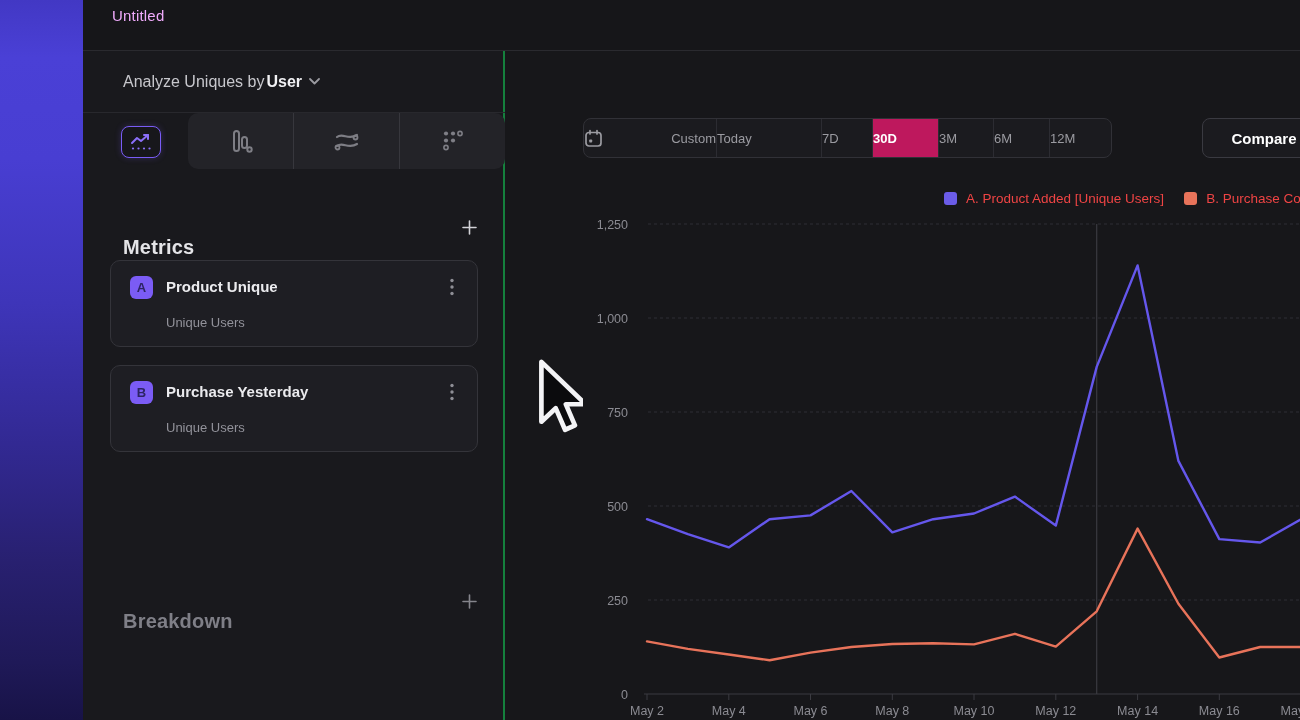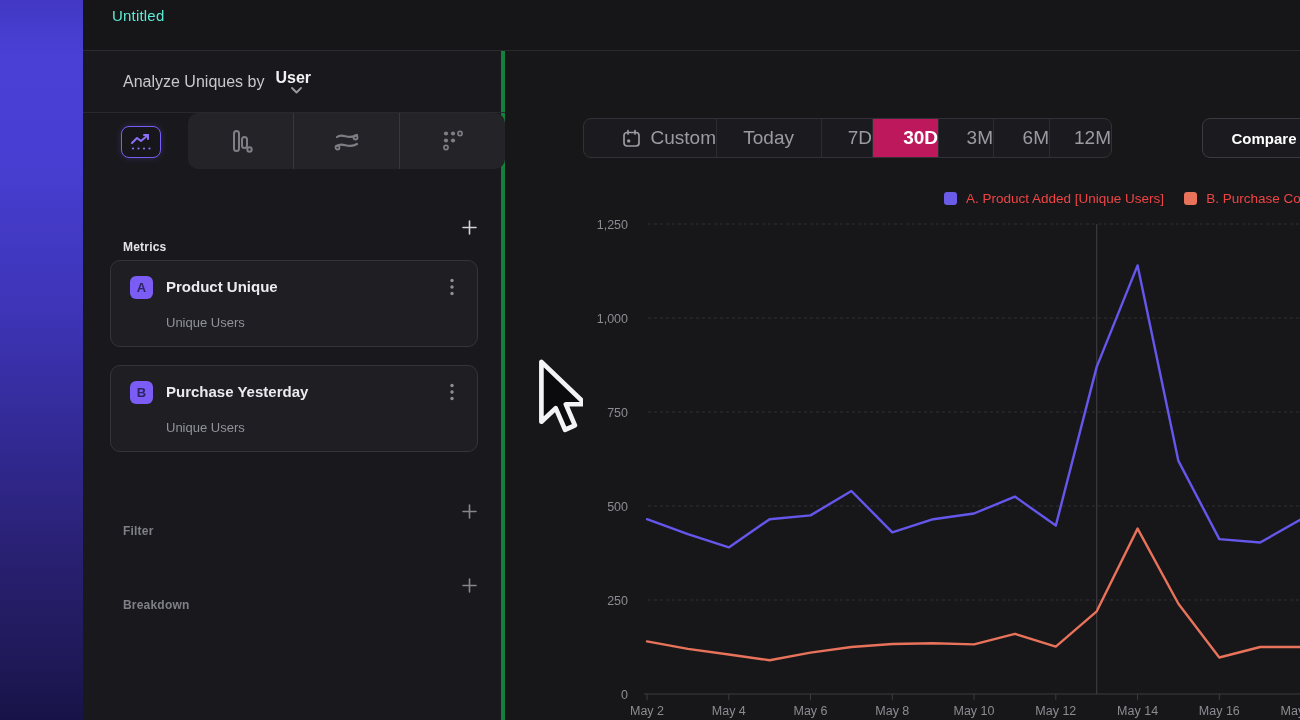--- a/index.html
+++ b/index.html
@@ -6,58 +6,58 @@
   html,body { width:1300px; height:720px; overflow:hidden; background:#17171a;
     font-family:"Liberation Sans", sans-serif; -webkit-font-smoothing:antialiased; }
   .abs { position:absolute; }
 
   
   #grad-strip { left:0; top:0; width:83px; height:720px;
     background:linear-gradient(180deg,#4238c4 0%,#4a40d6 8%,#483ed2 22%,#3e35b9 42%,#332a96 60%,#282070 78%,#1f1958 92%,#181347 100%); }
 
   
   #topbar { left:83px; top:0; width:1217px; height:51px; background:#161619; border-bottom:1px solid #2a2a2f; }
-  #topbar .title { position:absolute; left:29px; top:7px; font-size:15px; color:#5eead4; letter-spacing:.2px; }
-
-  
-  #sidebar { left:83px; top:51px; width:422px; height:669px; background:#19191d; border-right:4px solid #15803d; }
+  #topbar .title { position:absolute; left:29px; top:7px; font-size:15px; color:#f0abfc; letter-spacing:.2px; }
+
+  
+  #sidebar { left:83px; top:51px; width:422px; height:669px; background:#19191d; border-right:2px solid #15803d; }
   #analyze-row { position:absolute; left:0; top:0; width:422px; height:62px; border-bottom:1px solid #28282d;
     display:flex; align-items:center; padding-left:40px; font-size:16px; color:#c7c7cc; }
-  #analyze-row .val { color:#f1f1f4; font-weight:700; margin-left:11px; display:inline-flex; align-items:center; cursor:pointer;flex-direction:column; }
+  #analyze-row .val { color:#f1f1f4; font-weight:700; margin-left:2px; display:inline-flex; align-items:center; cursor:pointer; }
   #analyze-row .val svg { margin-left:7px; }
 
   #tabs-row { position:absolute; left:0; top:62px; width:422px; height:56px; }
   #tab-selected { position:absolute; left:38px; top:13px; width:40px; height:32px; border:1.5px solid #7a5cf6;
     border-radius:8px; display:flex; align-items:center; justify-content:center; background:#17171b; box-shadow:0 0 6px rgba(122,92,246,.25); }
   #tab-group { position:absolute; left:105px; top:0; width:317px; height:56px; background:#232328; border-radius:10px;
     display:flex; }
   #tab-group .tab-cell { flex:1; display:flex; align-items:center; justify-content:center; }
   #tab-group .tab-cell + .tab-cell { border-left:1px solid #37373d; }
 
   .side-section { position:absolute; left:0; width:422px; }
   .sec-head { display:flex; align-items:center; justify-content:space-between; padding:0 27px 0 40px; }
-  .sec-head .lbl { font-size:12px; font-weight:700; color:#e4e4e7; letter-spacing:.2px;margin-top:40px; }
+  .sec-head .lbl { font-size:20px; font-weight:700; color:#e4e4e7; letter-spacing:.2px;margin-top:40px; }
   .sec-head.muted .lbl { color:#7f7f87; font-weight:700; }
   .plus-btn { width:18px; height:18px; display:flex; align-items:center; justify-content:center; cursor:pointer; }
 
   .metric-card { position:absolute; left:27px; width:368px; height:87px; background:#1e1e23;
     border:1px solid #34343a; border-radius:10px; }
   .metric-card .badge { position:absolute; left:19px; top:15px; width:23px; height:23px; border-radius:6px;
     background:#7b5cf5; color:#2c2464; font-size:13px; font-weight:700; display:flex; align-items:center; justify-content:center; }
   .metric-card .m-title { position:absolute; left:55px; top:17px; font-size:15px; font-weight:600; color:#ebebee; }
   .metric-card .m-sub { position:absolute; left:55px; top:54px; font-size:13px; color:#92929a; }
   .metric-card .kebab { position:absolute; right:16px; top:15px; width:18px; height:22px; display:flex;
     align-items:center; justify-content:center; cursor:pointer; }
 
   
   #chart-panel { left:506px; top:52px; width:794px; height:668px; background:#17171a; }
 
   #range-control { position:absolute; left:77px; top:66px; height:40px; display:flex; background:#1b1b1f;
     border:1px solid #313137; border-radius:8px; overflow:hidden; }
-  #range-control .seg { display:flex; align-items:center; justify-content:flex-end; font-size:19px; color:#9b9ba1;
+  #range-control .seg { display:flex; align-items:center; justify-content:space-between; font-size:13px; color:#9b9ba1;
     cursor:pointer; white-space:nowrap; }
   #range-control .seg + .seg { border-left:1px solid #2c2c32; }
   #range-control .seg.selected { background:#be185d; color:#ffffff; font-weight:700; }
   #range-control .seg .cal { margin-right:10px; display:inline-flex; }
 
   #compare-btn { position:absolute; left:696px; top:66px; width:124px; height:40px; background:#1b1b1f;
     border:1px solid #3a3a41; border-radius:8px; color:#fff; font-weight:700; font-size:15px;
     font-family:"Liberation Sans",sans-serif; text-align:center; cursor:pointer; }
 
   #legend { position:absolute; left:438px; top:139px; display:flex; gap:20px; white-space:nowrap; }
@@ -161,30 +161,22 @@
         <div class="kebab">
           <svg width="4" height="18" viewBox="0 0 4 18">
             <circle cx="2" cy="2.5" r="1.7" fill="#8f8f96"></circle>
             <circle cx="2" cy="9" r="1.7" fill="#8f8f96"></circle>
             <circle cx="2" cy="15.5" r="1.7" fill="#8f8f96"></circle>
           </svg>
         </div>
       </div>
     </div>
 
-  <div class="side-section sec-head muted" style="top:444px; height:32px;">
-    <span class="lbl">Filter</span>
-    <span class="plus-btn">
-      <svg width="15" height="15" viewBox="0 0 15 15">
-        <path d="M7.5,1 V14 M1,7.5 H14" stroke="#85858c" stroke-width="1.6" stroke-linecap="round"></path>
-      </svg>
-    </span>
-  </div>
-
-  <div class="side-section sec-head muted" style="top:518px; height:32px;">
+
+  <div class="side-section sec-head muted" style="top:534px; height:32px;">
     <span class="lbl">Breakdown</span>
     <span class="plus-btn">
       <svg width="15" height="15" viewBox="0 0 15 15">
         <path d="M7.5,1 V14 M1,7.5 H14" stroke="#85858c" stroke-width="1.6" stroke-linecap="round"></path>
       </svg>
     </span>
   </div>
 </div>
 
 <div id="chart-panel" class="abs">

